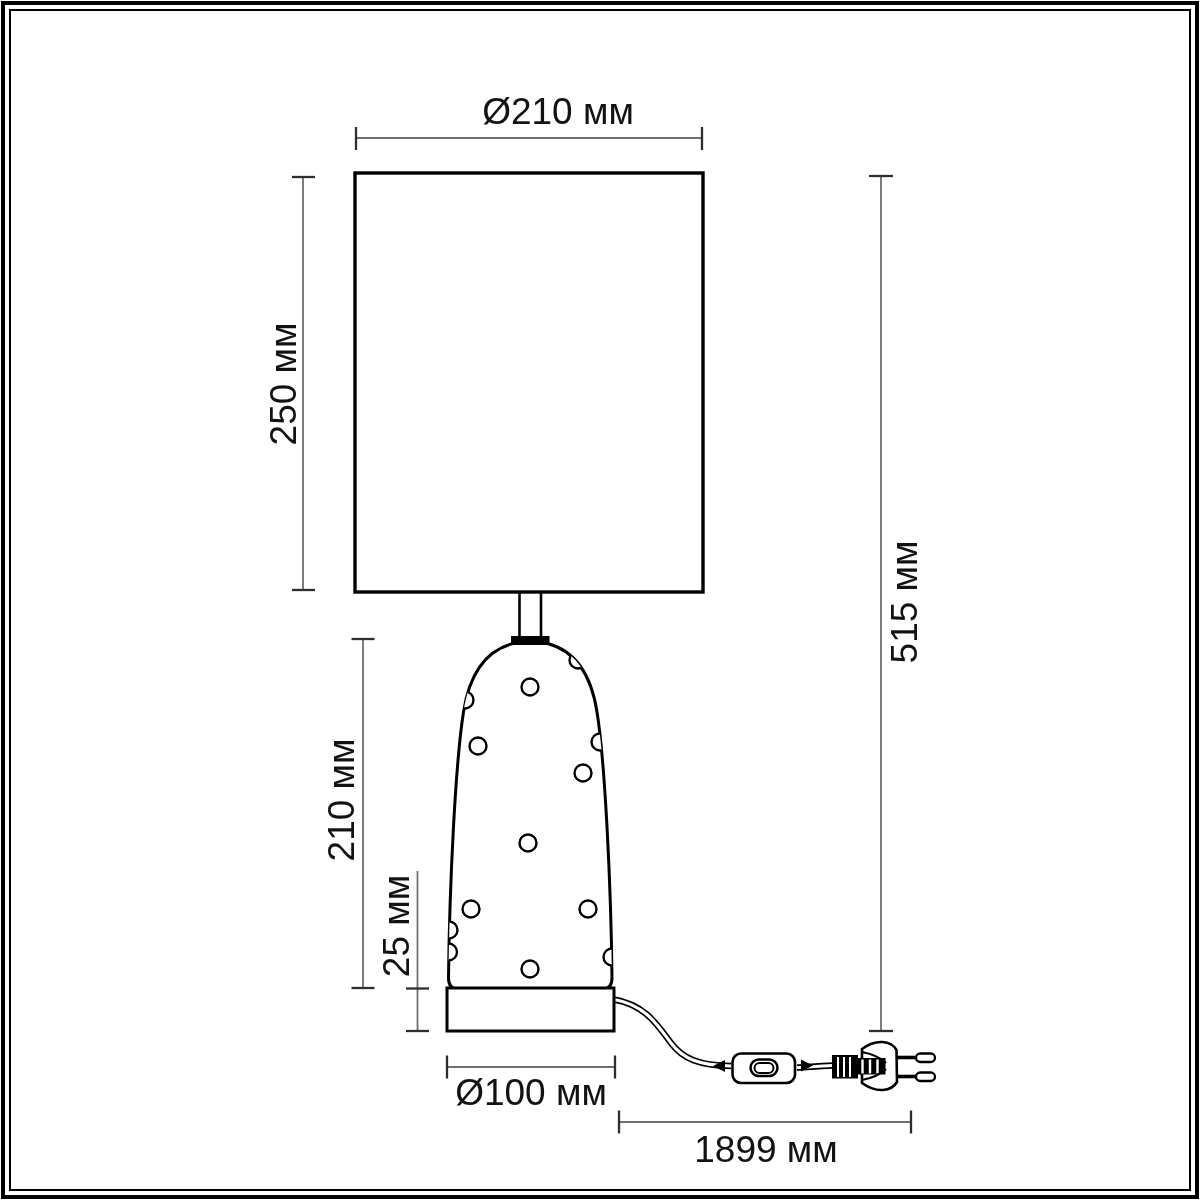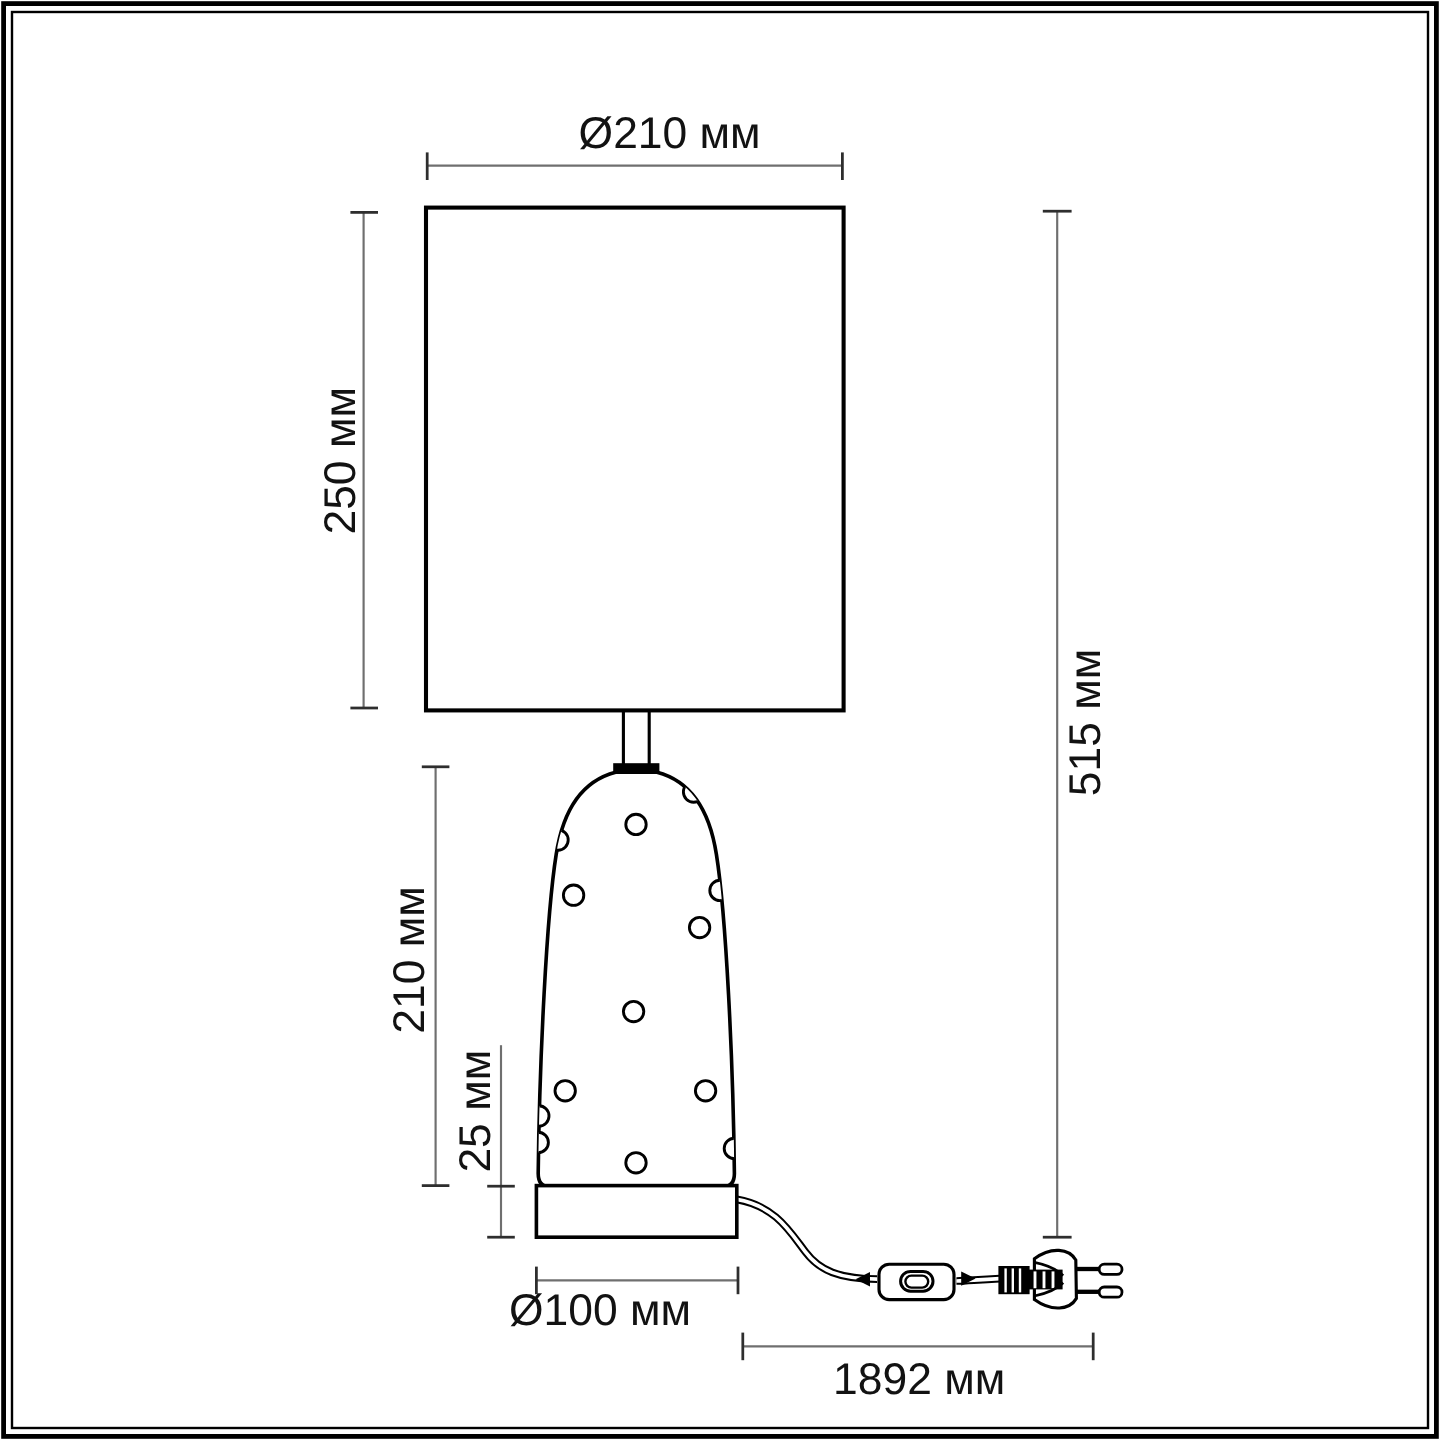--- a/index.html
+++ b/index.html
@@ -154,14 +154,14 @@
       <rect class="shape" x="916" y="1072.5" width="19" height="8.5" rx="4.2" stroke-width="2.3"></rect>
     </g>
   </g>
 </svg>
 
 <div class="label" style="left:558px;top:111px">Ø210 мм</div>
 <div class="label rot" style="left:283px;top:384px">250 мм</div>
 <div class="label rot" style="left:904px;top:602px">515 мм</div>
 <div class="label rot" style="left:341px;top:800px">210 мм</div>
 <div class="label rot" style="left:396px;top:926px">25 мм</div>
-<div class="label" style="left:500px;top:1092px">Ø100 мм</div>
-<div class="label" style="left:766px;top:1149px">1892 мм</div>
+<div class="label" style="left:531px;top:1092px">Ø100 мм</div>
+<div class="label" style="left:766px;top:1149px">1899 мм</div>
 
 </body></html>

